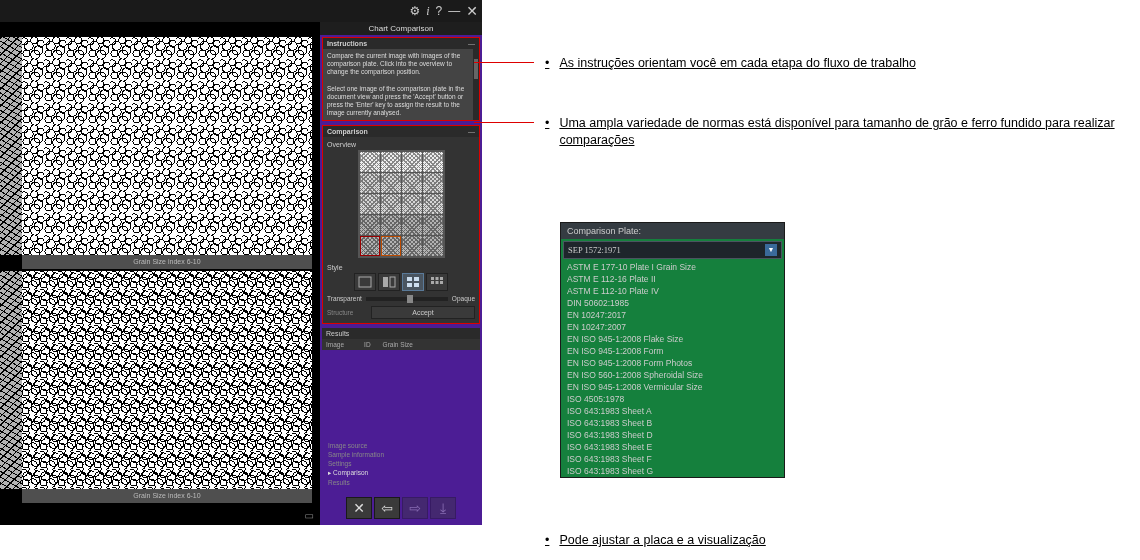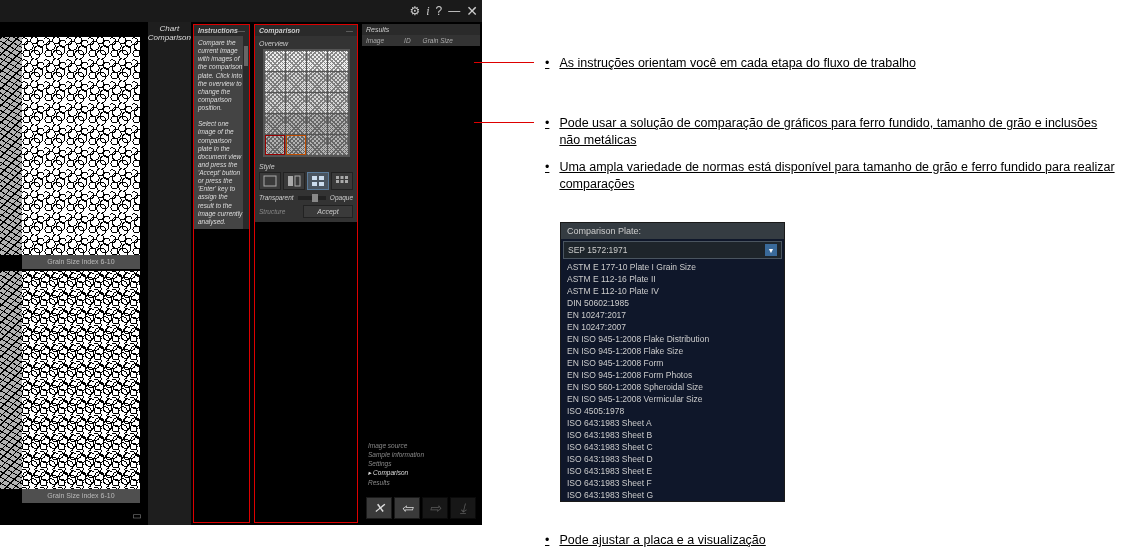--- a/index.html
+++ b/index.html
@@ -24,21 +24,21 @@
     radial-gradient(circle at 10% 20%, transparent 3px, #000 3px 4px, transparent 4px),
     radial-gradient(circle at 30% 40%, transparent 4px, #000 4px 5px, transparent 5px),
     radial-gradient(circle at 55% 15%, transparent 3px, #000 3px 4px, transparent 4px),
     radial-gradient(circle at 75% 60%, transparent 4px, #000 4px 5px, transparent 5px),
     radial-gradient(circle at 20% 75%, transparent 3px, #000 3px 4px, transparent 4px),
     radial-gradient(circle at 60% 80%, transparent 4px, #000 4px 5px, transparent 5px),
     radial-gradient(circle at 85% 30%, transparent 3px, #000 3px 4px, transparent 4px);
     background-size: 22px 22px; }
   .footbar { position: absolute; right: 6px; bottom: 4px; color: #888; font-size: 10px; }
   
-  .side { flex: 1; background: #000000; display: flex; flex-direction: row; font-size: 8px; color: #ccc; font-style: italic; }
+  .side { flex: 1; background: #4c1d95; display: flex; flex-direction: column; font-size: 8px; color: #ccc; }
   .side-title { background: #1e1e1e; text-align: center; font-size: 8px; padding: 2px 0; color: #ddd; }
   
   .red-box { border: 1px solid #d00; margin: 2px; }
   .section-h { background: #2a2a2a; padding: 2px 4px; font-weight: bold; font-size: 7px; display: flex; justify-content: space-between; }
   .section-h::after { content: "—"; color: #888; }
   .instr-body { background: #444; padding: 3px 4px; font-size: 6.5px; line-height: 1.25; color: #ddd; position: relative; }
   .instr-body .sb { position: absolute; right: 0; top: 0; bottom: 0; width: 6px; background: #2a2a2a; }
   .instr-body .sb::before { content:""; position:absolute; left:1px; right:1px; top:10px; height:20px; background:#666; }
   
   .comp-body { background: #333; padding: 4px; }
@@ -79,23 +79,23 @@
   .ctrlbtn.dis { opacity:.4; }
   
   
   .ann { position:absolute; left: 500px; font-size: 12.5px; line-height: 1.35; }
   .ann ul { list-style: none; }
   .ann li { display:flex; margin-bottom: 10px; text-decoration: underline; }
   .ann li::before { content:"•"; margin-right: 10px; }
   .line1 { position:absolute; border-top:1px solid #d00; }
   
   
-  .dd { position:absolute; left:560px; top:222px; width:225px; background:#0f172a; border:1px solid #1a1a1a; font-size:8.5px; color:#ccc; }
+  .dd { position:absolute; left:560px; top:222px; width:225px; background:#15803d; border:1px solid #1a1a1a; font-size:8.5px; color:#ccc; }
   .dd-h { background:#353c42; padding:3px 6px; font-size:9px; }
-  .dd-sel { background:#1e252b; margin:2px; border:1px solid #4a5560; padding:2px 4px; display:flex; justify-content:space-between; align-items:center; }
+  .dd-sel { background:#1e252b; margin:2px; border:1px solid #4a5560; padding:2px 4px; display:flex; justify-content:space-between; align-items:center;font-family:Liberation Serif, serif; }
   .dd-sel .arr { width:12px; height:12px; background:#3a6a9a; display:flex; align-items:center; justify-content:center; font-size:7px; color:#fff; }
   .dd-list { max-height: 250px; overflow:hidden; }
   .dd-item { padding:1px 6px; cursor:pointer; }
 </style>
 </head>
 <body>
 
 <div class="app">
   <div class="titlebar">
     <span>⚙</span>
@@ -239,23 +239,20 @@
 <div class="ann" style="top:55px; left:545px; width:560px">
   <ul>
     <li>
         <span>As instruções orientam você em cada etapa do fluxo de trabalho</span>
       </li>
   </ul>
 </div>
 <div class="ann" style="top:115px; left:545px; width:570px">
   <ul>
     <li>
-        <span>Pode usar a solução de comparação de gráficos para ferro fundido, tamanho de grão e inclusões não metálicas</span>
-      </li>
-    <li>
         <span>Uma ampla variedade de normas está disponível para tamanho de grão e ferro fundido para realizar comparações</span>
       </li>
   </ul>
 </div>
 <div class="ann" style="top:532px; left:545px; width:560px">
   <ul>
     <li>
         <span>Pode ajustar a placa e a visualização</span>
       </li>
   </ul>
@@ -267,28 +264,26 @@
     <span>SEP 1572:1971</span>
     <span class="arr">▼</span>
   </div>
   <div class="dd-list" id="ddlist">
       <div class="dd-item">ASTM E 177-10 Plate I Grain Size</div>
       <div class="dd-item">ASTM E 112-16 Plate II</div>
       <div class="dd-item">ASTM E 112-10 Plate IV</div>
       <div class="dd-item">DIN 50602:1985</div>
       <div class="dd-item">EN 10247:2017</div>
       <div class="dd-item">EN 10247:2007</div>
-      <div class="dd-item">EN ISO 945-1:2008 Flake Distribution</div>
       <div class="dd-item">EN ISO 945-1:2008 Flake Size</div>
       <div class="dd-item">EN ISO 945-1:2008 Form</div>
       <div class="dd-item">EN ISO 945-1:2008 Form Photos</div>
       <div class="dd-item">EN ISO 560-1:2008 Spheroidal Size</div>
       <div class="dd-item">EN ISO 945-1:2008 Vermicular Size</div>
       <div class="dd-item">ISO 4505:1978</div>
       <div class="dd-item">ISO 643:1983 Sheet A</div>
       <div class="dd-item">ISO 643:1983 Sheet B</div>
-      <div class="dd-item">ISO 643:1983 Sheet C</div>
       <div class="dd-item">ISO 643:1983 Sheet D</div>
       <div class="dd-item">ISO 643:1983 Sheet E</div>
       <div class="dd-item">ISO 643:1983 Sheet F</div>
       <div class="dd-item">ISO 643:1983 Sheet G</div>
     </div>
 </div>
 
 </body></html>

